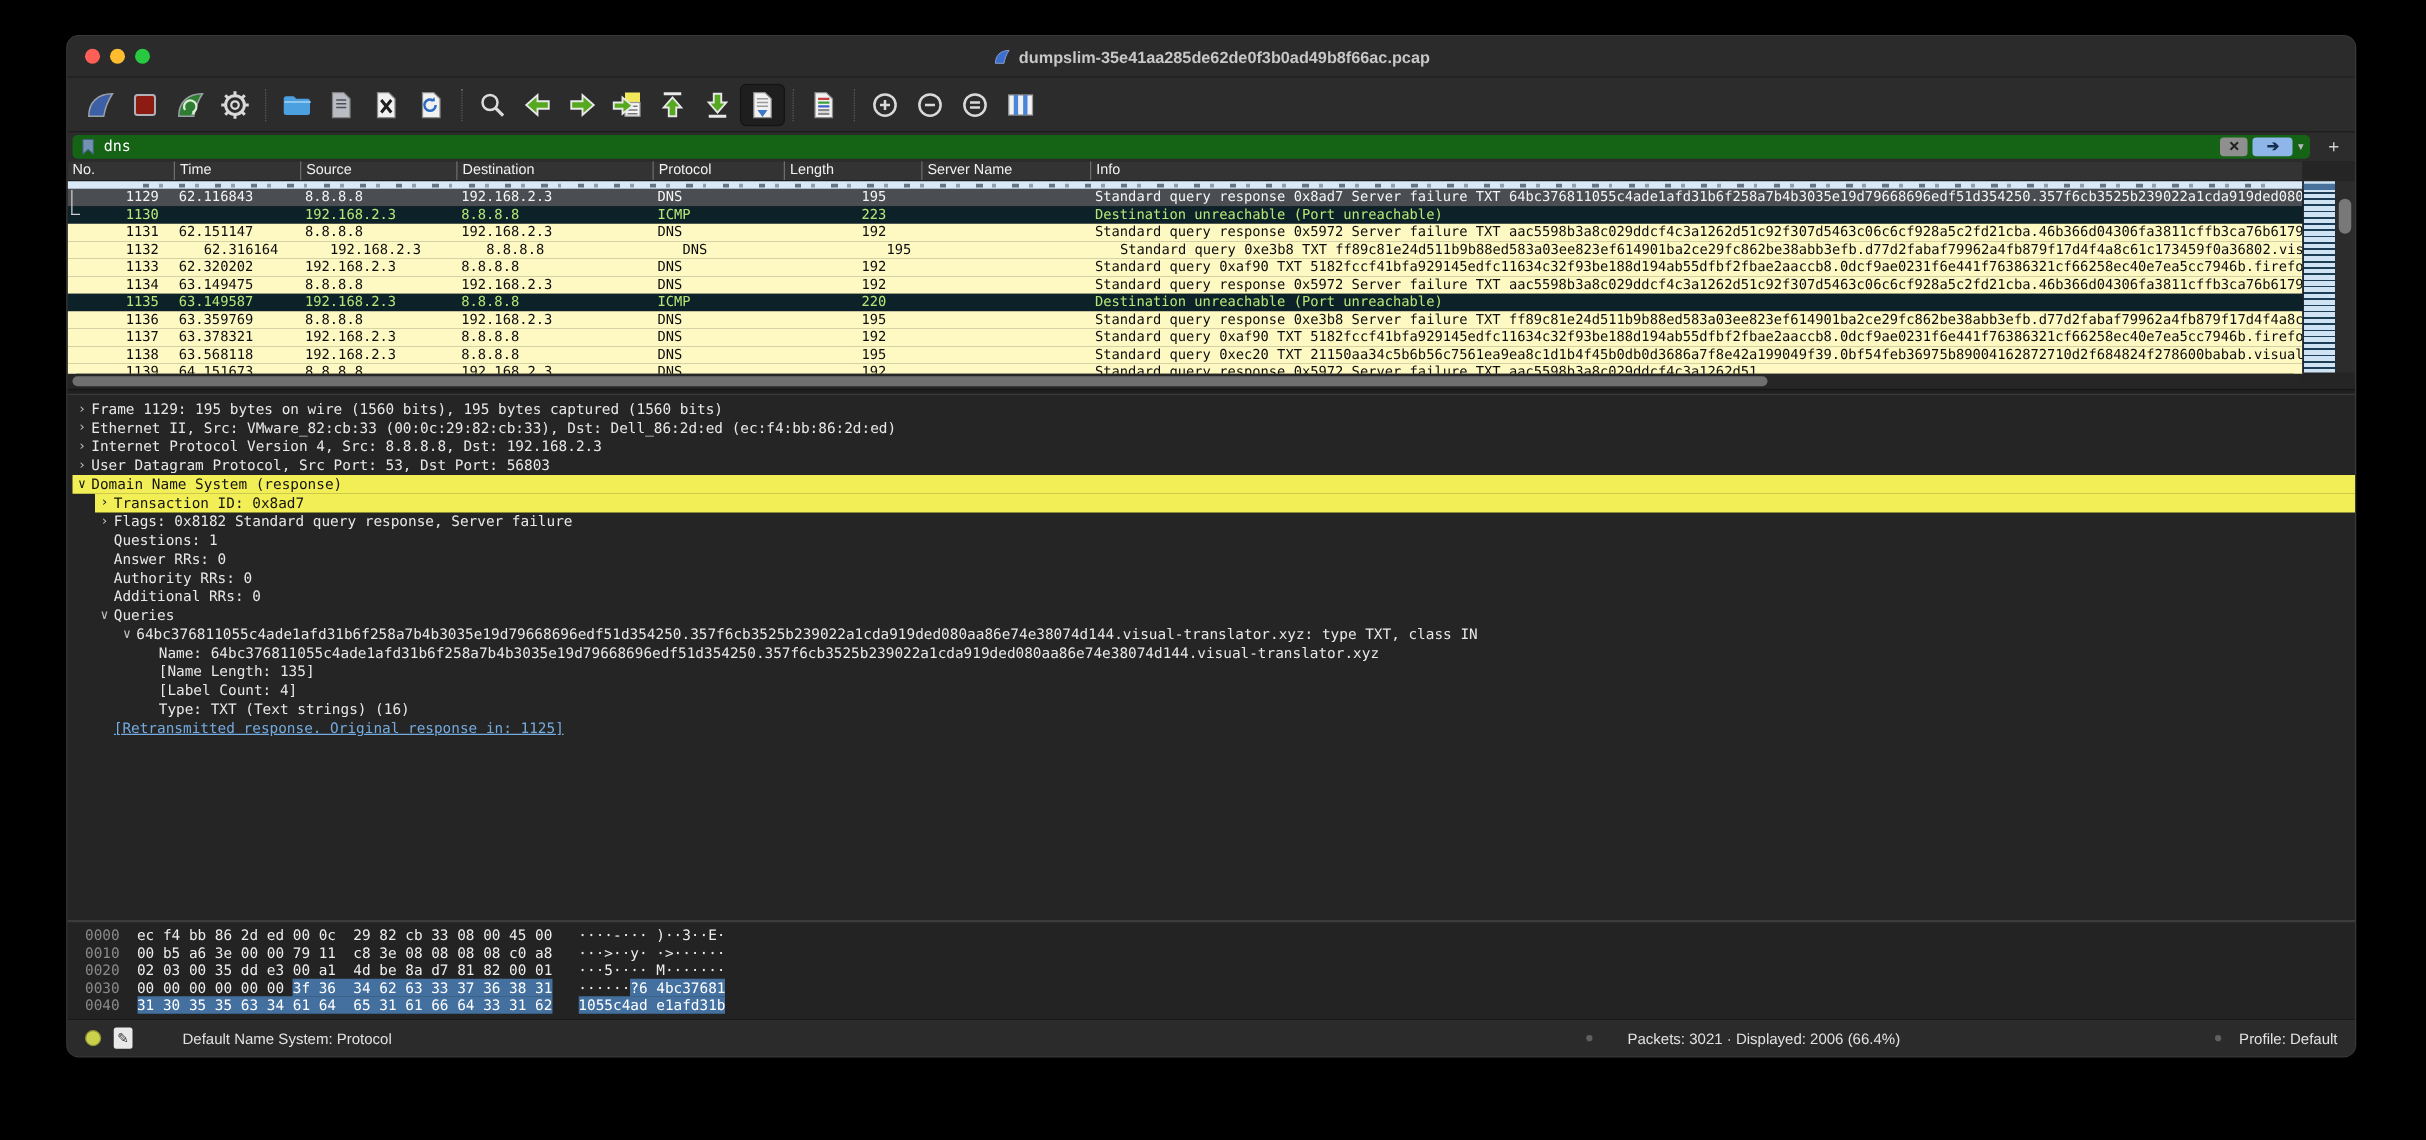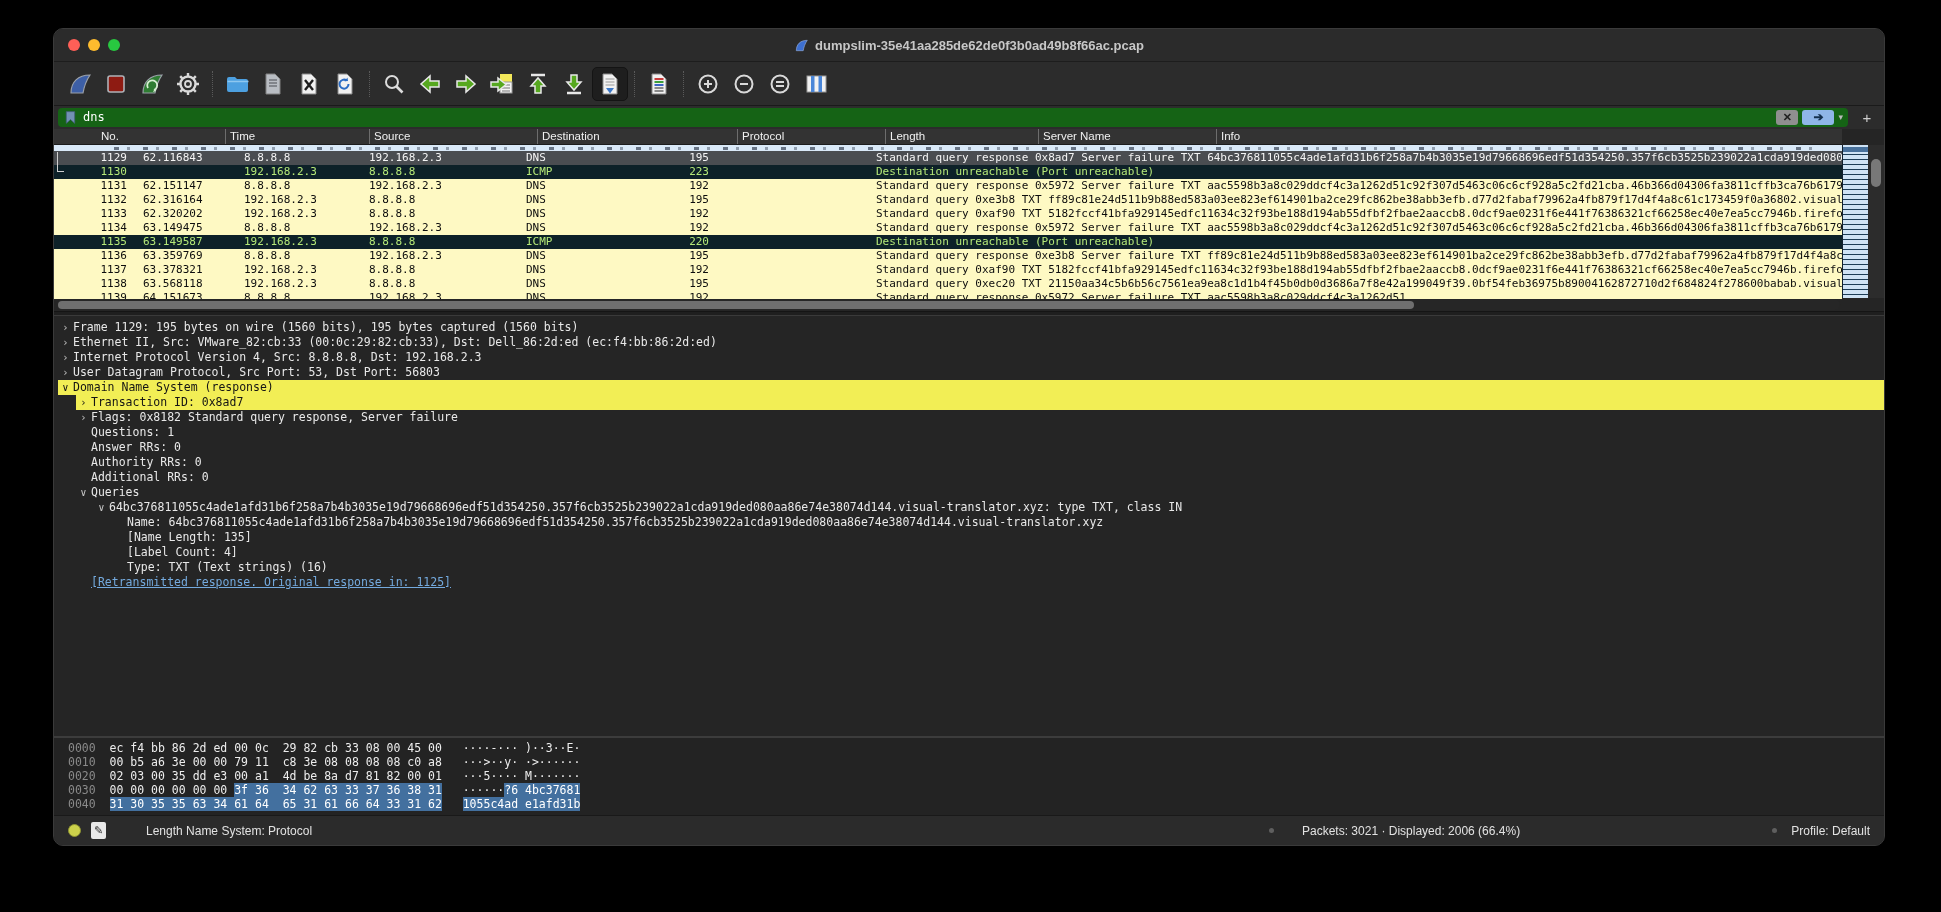--- a/index.html
+++ b/index.html
@@ -36,21 +36,21 @@
   .fapply { width:32px; height:15px; background:#8fb6e8; border-radius:3px; color:#14304e; font-size:12px;
     display:flex; align-items:center; justify-content:center; font-weight:bold; }
   .fcaret { color:#bbb; font-size:9px; margin:0 2px 0 4px; }
   .fadd { width:22px; height:18px; color:#cfcfcf; font-size:15px; display:flex; align-items:center; justify-content:center; }
 
   
   .packetarea { position:relative; flex:none; height:182px; background:#252525; }
   .plist { position:absolute; left:0; top:0; right:42px; bottom:0; overflow:hidden; }
   .phead { height:16px; background:#333333; border-bottom:1px solid #1c1c1c; display:flex;
     color:#f0f0f0; font-size:11.5px; }
-  .phcell { border-left:1px solid #6d6d6d; padding:1px 0 0 4px; overflow:hidden; white-space:nowrap; flex:none;margin-left:43px; }
+  .phcell { border-left:1px solid #6d6d6d; padding:1px 0 0 4px; overflow:hidden; white-space:nowrap; flex:none; }
   .phcell:first-child { border-left:none; }
   .prow { height:14px; display:flex; font-family:"DejaVu Sans Mono", monospace; font-size:11px;
     line-height:14px; white-space:nowrap;justify-content:flex-end; }
   .pcell { flex:none; overflow:hidden; padding-left:4px; }
   .pcell.num { text-align:right; padding-right:12px; }
   .pcell.len { text-align:right; padding-right:28px; }
   .pcell.info { flex:1; }
   .prow.dns { background:#fef9c3; color:#0d0d0d; }
   .prow.selected { background:#4a4d51; color:#f5f5f5; }
   .prow.icmp { background:#0d2128; color:#b5e878; }
@@ -329,21 +329,21 @@
             <div class="pcell " style="width: 101px;">62.151147</div>
             <div class="pcell " style="width: 125px;">8.8.8.8</div>
             <div class="pcell " style="width: 157px;">192.168.2.3</div>
             <div class="pcell " style="width: 105px;">DNS</div>
             <div class="pcell len" style="width: 110px;">192</div>
             <div class="pcell " style="width: 135px;"></div>
             <div class="pcell info">Standard query response 0x5972 Server failure TXT aac5598b3a8c029ddcf4c3a1262d51c92f307d5463c06c6cf928a5c2fd21cba.46b366d04306fa3811cffb3ca76b6179</div>
           </div>
           <div class="prow dns">
             <div class="pcell num" style="width: 85px;">1132</div>
-            <div class="pcell " style="width: 101px;">62.316164</div>
+            <div class="pcell " style="width: 101px; margin-left: 20px;">62.316164</div>
             <div class="pcell " style="width: 125px;">192.168.2.3</div>
             <div class="pcell " style="width: 157px;">8.8.8.8</div>
             <div class="pcell " style="width: 105px;">DNS</div>
             <div class="pcell len" style="width: 110px;">195</div>
             <div class="pcell " style="width: 135px;"></div>
             <div class="pcell info">Standard query 0xe3b8 TXT ff89c81e24d511b9b88ed583a03ee823ef614901ba2ce29fc862be38abb3efb.d77d2fabaf79962a4fb879f17d4f4a8c61c173459f0a36802.visual-</div>
           </div>
           <div class="prow dns">
             <div class="pcell num" style="width: 85px;">1133</div>
             <div class="pcell " style="width: 101px;">62.320202</div>
@@ -565,21 +565,21 @@
       <div class="hrow"><span class="hoff">0000</span>  <span>ec f4 bb 86 2d ed 00 0c  29 82 cb 33 08 00 45 00</span>   <span>····-··· )··3··E·</span></div>
       <div class="hrow"><span class="hoff">0010</span>  <span>00 b5 a6 3e 00 00 79 11  c8 3e 08 08 08 08 c0 a8</span>   <span>···&gt;··y· ·&gt;······</span></div>
       <div class="hrow"><span class="hoff">0020</span>  <span>02 03 00 35 dd e3 00 a1  4d be 8a d7 81 82 00 01</span>   <span>···5···· M·······</span></div>
       <div class="hrow"><span class="hoff">0030</span>  <span>00 00 00 00 00 00 </span><span class="hl-bytes">3f 36  34 62 63 33 37 36 38 31</span>   <span>······</span><span class="hl-bytes">?6 4bc37681</span></div>
       <div class="hrow"><span class="hoff">0040</span>  <span></span><span class="hl-bytes">31 30 35 35 63 34 61 64  65 31 61 66 64 33 31 62</span>   <span></span><span class="hl-bytes">1055c4ad e1afd31b</span></div>
     </div>
 
   <div class="statusbar">
     <div class="expertdot"></div>
     <div class="pencilchip">✎</div>
-    <span>Length Name System: Protocol</span>
+    <span>Default Name System: Protocol</span>
     <div class="statmid">
       <span class="graydot"></span>
       <span>Packets: 3021 · Displayed: 2006 (66.4%)</span>
     </div>
     <div class="statright">
       <span class="graydot"></span>
       <span>Profile: Default</span>
     </div>
   </div>
 

